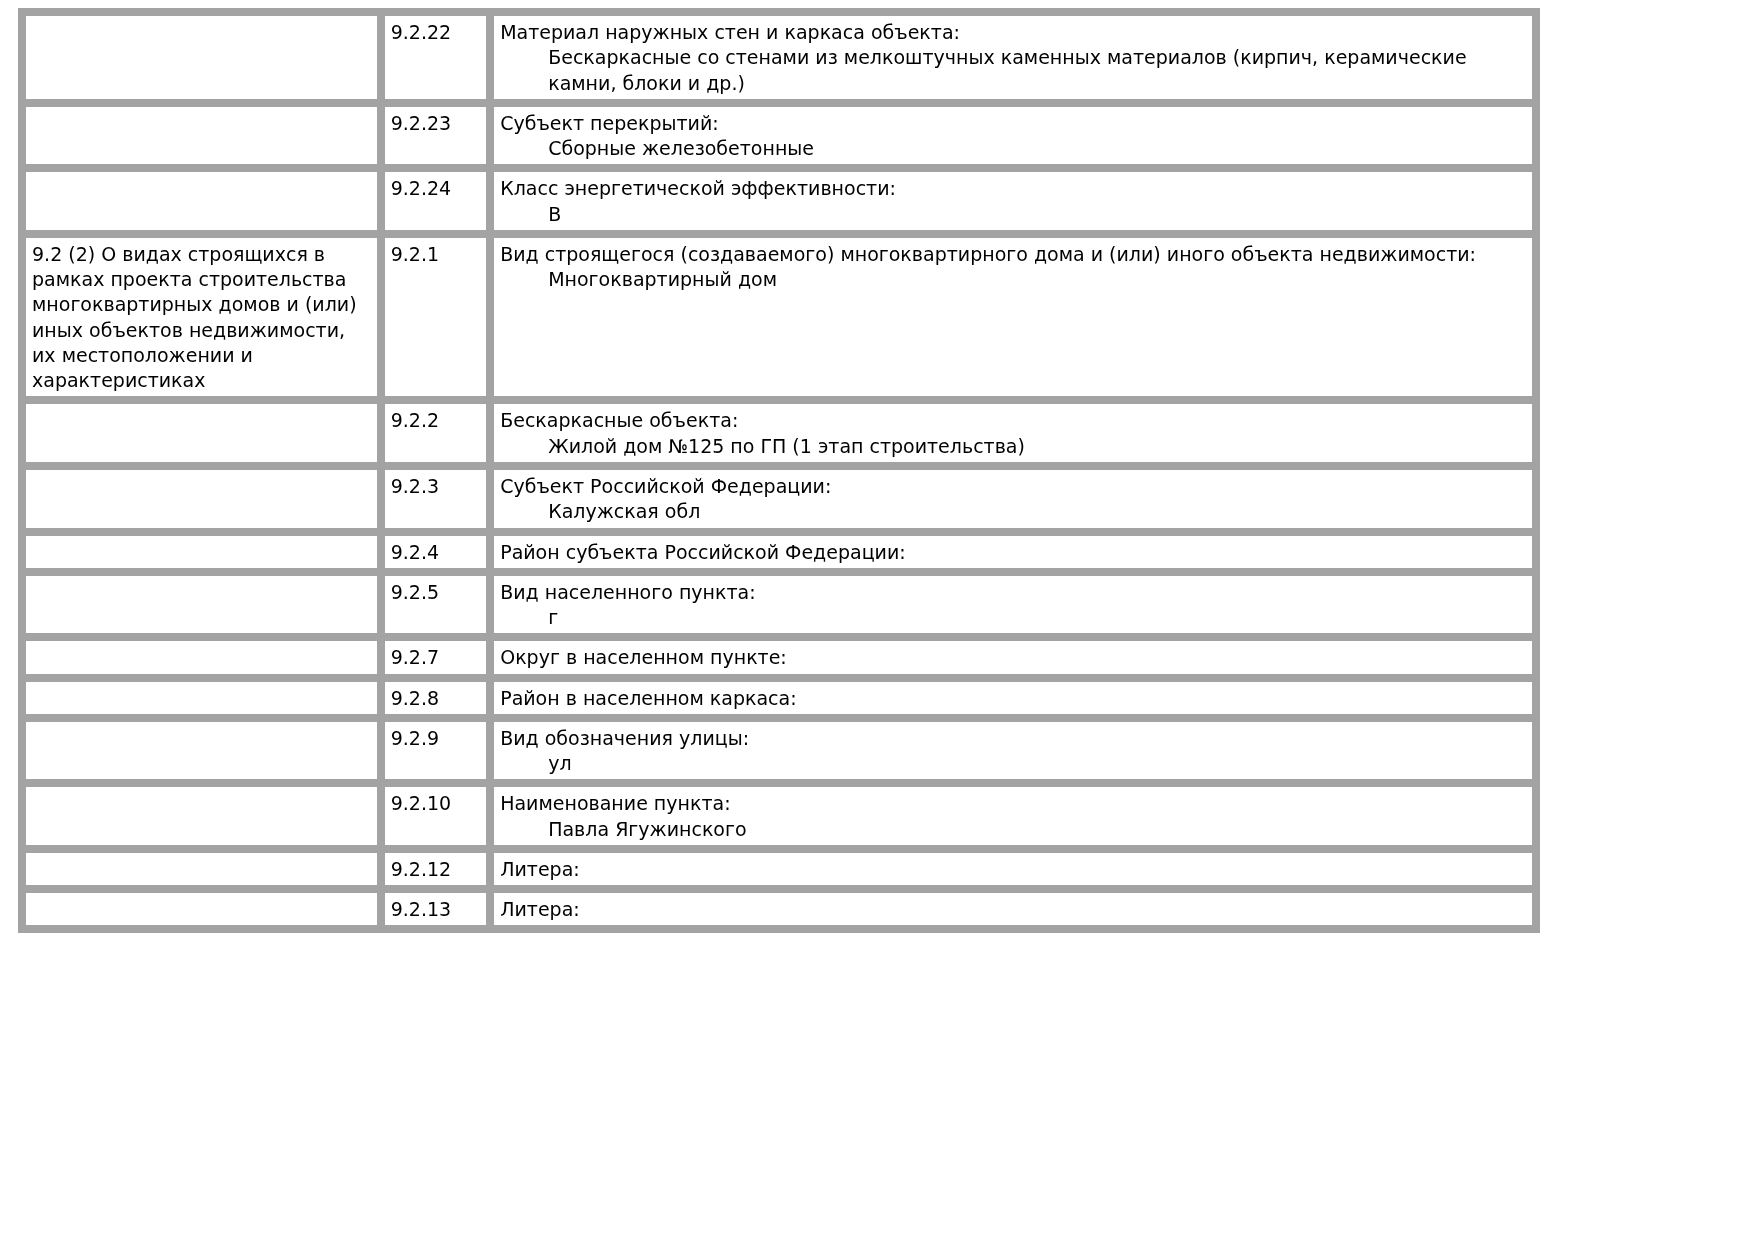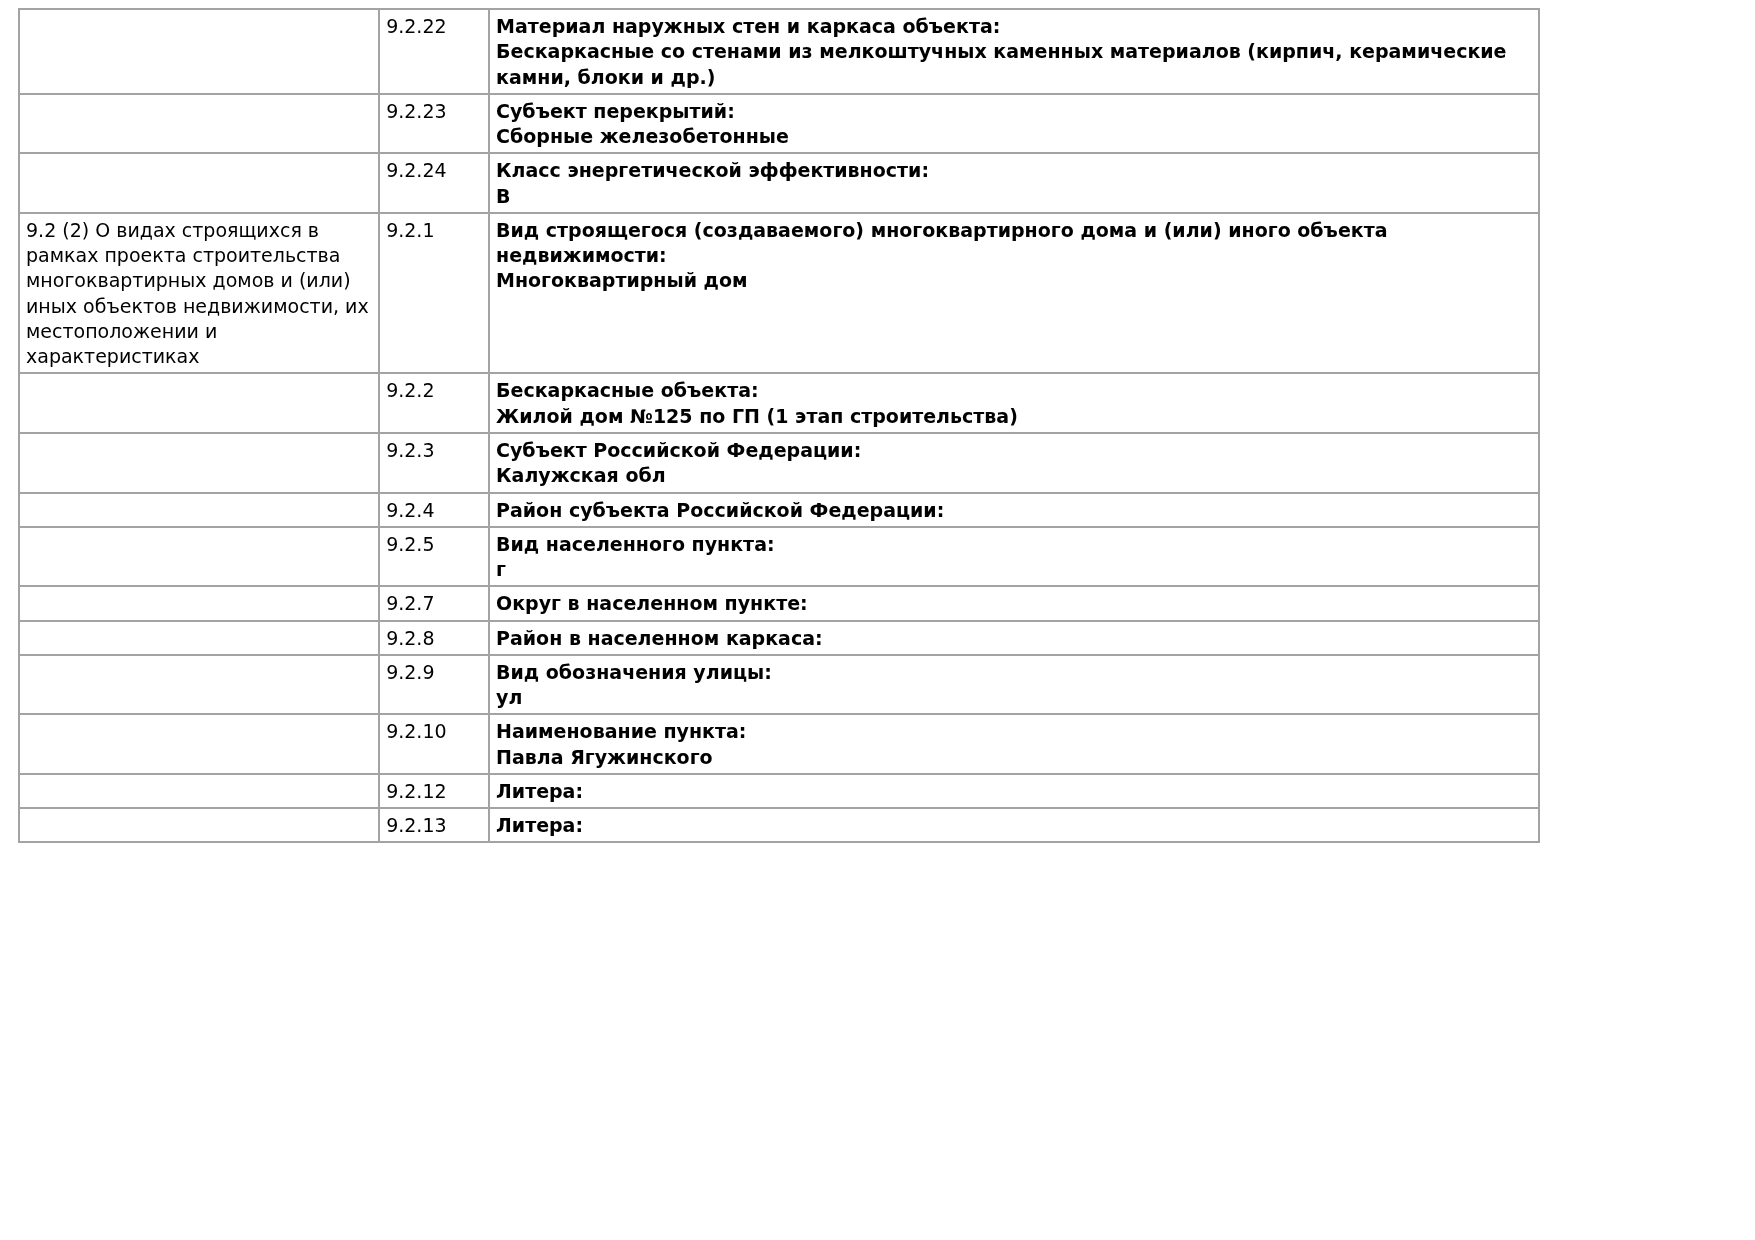--- a/index.html
+++ b/index.html
@@ -17,21 +17,21 @@
     padding: 8px 0 0 18px;
   }
 
   table.decl-table {
     border-collapse: collapse;
     table-layout: fixed;
     width: 1522px;
   }
 
   table.decl-table td {
-    border: 2px solid #a3a3a3;
+    border: 8px solid #a3a3a3;
     padding: 4px 6px 3px 6px;
     vertical-align: top;
     line-height: 1.33;
     overflow: hidden;
     word-wrap: break-word;
   }
 
   td.cell-section {
     width: 354px;
     vertical-align: top;
@@ -43,25 +43,26 @@
     vertical-align: middle;
     padding-left: 4px;
   }
 
   td.cell-content {
     width: 1032px;
     vertical-align: top;
   }
 
   td.cell-content .field-label {
-    font-weight: bold;
+    font-weight: normal;
   }
 
   td.cell-content .field-value {
-    font-weight: bold;
+    font-weight: normal;
+    margin-left: 48px;
   }
 
   tr.decl-row { min-height: 34px; }
   td { height: 34px; } 
 </style>
 </head>
 <body>
 
 <div class="page">
   <table class="decl-table">

